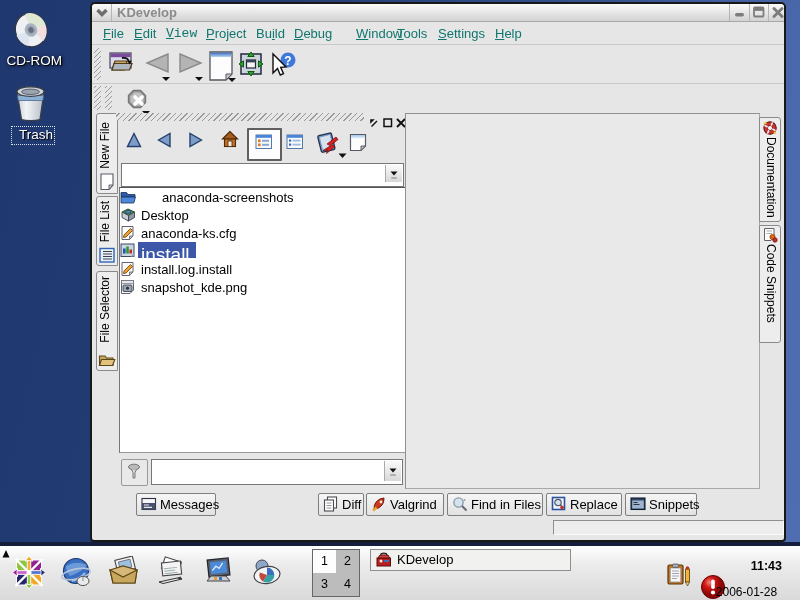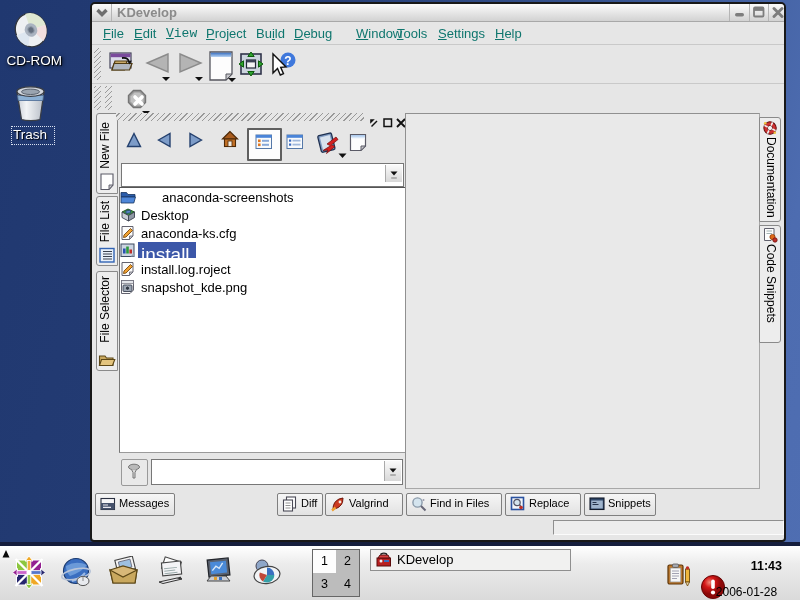--- a/index.html
+++ b/index.html
@@ -3,21 +3,21 @@
 html,body{margin:0;padding:0;width:800px;height:600px;overflow:hidden;}
 body{font-family:"Liberation Sans",sans-serif;position:relative;
 background:linear-gradient(103deg,#203870 0%,#243c74 30%,#35528e 64%,#4d6cb0 90%,#4f6eb2 100%);}
 .abs{position:absolute;}
 .hatch{background:#e6e6e6 repeating-linear-gradient(-45deg,transparent 0 3px,#999 3px 4px);}
 .handle{background:repeating-linear-gradient(-45deg,transparent 0 2.5px,#9a9a9a 2.5px 3.5px);}
 .vl{writing-mode:vertical-rl;}
 .vlr{writing-mode:vertical-rl;transform:rotate(180deg);}
 .tabL{background:#ededed;border:1px solid #8a8a8a;border-radius:3px 0 0 3px;}
 .tabR{background:#ededed;border:1px solid #8a8a8a;border-radius:0 3px 3px 0;}
-.btab{position:absolute;top:489px;height:21px;background:linear-gradient(#f6f6f6,#e2e2e2);border:1px solid #7f7f7f;border-radius:2px;font-size:11px;color:#000;}
+.btab{position:absolute;top:489px;height:21px;background:linear-gradient(#f6f6f6,#e2e2e2);border:1px solid #7f7f7f;border-radius:2px;font-size:13px;color:#000;margin-left:41px;}
 .btab svg{position:absolute;left:4px;top:2px;}
 .btab span{position:absolute;left:23px;top:3px;white-space:nowrap;}
 .mi{position:absolute;font-size:13px;color:#0f766e;top:22px;}
 .cmb{position:absolute;background:#fff;border:1px solid #777;}
 .cmbb{position:absolute;right:1px;top:1px;width:16px;background:linear-gradient(#fafafa,#d8d8d8);border-left:1px solid #aaa;}
 </style></head>
 <body>
 
 <svg class="abs" style="left:13px;top:10px;" width="36" height="40">
  <g transform="rotate(-20 18 20)">
@@ -36,21 +36,21 @@
         <stop offset="0" stop-color="#c9ced6"></stop>
         <stop offset="0.35" stop-color="#f2f4f6"></stop>
         <stop offset="1" stop-color="#b6bcc6"></stop>
       </linearGradient>
     </defs>
  <path d="M4 9 L8.5 36.5 A12.5 3.5 0 0 0 27 36.5 L31 9 Z" fill="url(#tg)" stroke="#3a3e46" stroke-width="1.3"></path>
  <path d="M4.5 12.5 L5.2 17.5 L29.9 17.5 L30.5 12.5 Z" fill="#8cb0d4" stroke="#4a6a94" stroke-width="0.8"></path>
  <ellipse cx="17.5" cy="8.6" rx="13.6" ry="4.8" fill="#d3d7dd" stroke="#3a3e46" stroke-width="1.3"></ellipse>
  <ellipse cx="17.5" cy="8.8" rx="9" ry="2.7" fill="#9aa4b0" stroke="#5a626e" stroke-width="1"></ellipse>
 </svg>
-<div class="abs" style="left:11px;top:126px;width:40px;text-align:left;color:#fff;font-size:13.5px;border:1px dotted #d8e0f0;padding:0px 1px 2px 1px;text-shadow:1px 1px 1px #000;">Trash</div>
+<div class="abs" style="left:11px;top:126px;width:40px;text-align:right;color:#fff;font-size:13.5px;border:1px dotted #d8e0f0;padding:0px 1px 2px 1px;text-shadow:1px 1px 1px #000;">Trash</div>
 
 <div class="abs" id="win" style="left:90px;top:2px;width:692px;height:536px;background:#e6e6e6;border:2px solid #181818;border-radius:5px 5px 4px 4px;">
 
   <div class="abs" style="left:0;top:0;width:692px;height:17px;background:linear-gradient(#fbfbfb,#d2d2d2);border-bottom:1px solid #a8a8a8;border-radius:4px 4px 0 0;">
     <div class="abs" style="left:0;top:0;width:19px;height:17px;border-right:1px solid #b5b5b5;"></div>
     <svg class="abs" style="left:3px;top:4px;" width="14" height="10">
         <path d="M2.5 2 L7 6.5 L11.5 2" stroke="#6e6e6e" stroke-width="3.4" fill="none"></path>
       </svg>
     <div class="abs" style="left:25px;top:1px;font-size:13px;font-weight:bold;color:#8b8b8b;">KDevelop</div>
     <div class="abs" style="left:637px;top:0px;width:1px;height:17px;background:#b5b5b5;"></div>
@@ -255,21 +255,21 @@
     <rect x="6.2" y="4.5" width="2.6" height="7" fill="#2f9a3c"></rect>
     <rect x="9.4" y="7.5" width="2.6" height="4" fill="#c03028"></rect>
     <path d="M14 14.5 L10.5 14.5 L14 11 Z" fill="#9aa2b0"></path>
   </svg>
   <div class="abs" style="left:49px;top:240px;font-size:19px;color:#fff;">install.log</div>
   <svg class="abs" style="left:28px;top:257px;" width="17" height="16">
     <path d="M2 1.5 H13 V11 L9.5 14.5 H2 Z" fill="#fbfbfb" stroke="#62626e" stroke-width="1"></path>
     <path d="M13 11 H9.5 V14.5 Z" fill="#c4c4ca" stroke="#62626e" stroke-width="0.8"></path>
     <path d="M4 10 L10.5 3.5 L12.5 5.5 L6 12 L3.5 12.5 Z" fill="#f0a030" stroke="#7a4a0e" stroke-width="0.9"></path>
   </svg>
-  <div class="abs" style="left:49px;top:258px;font-size:13px;">install.log.roject</div>
+  <div class="abs" style="left:49px;top:258px;font-size:13px;">install.log.install</div>
   <svg class="abs" style="left:28px;top:275px;" width="17" height="16">
     <path d="M1.5 1.5 H13.5 V11 L10 14.5 H1.5 Z" fill="#fbfbfb" stroke="#62626e" stroke-width="1"></path>
     <rect x="1.5" y="1.5" width="12" height="3" fill="#e4e6ea" stroke="#62626e" stroke-width="0.6"></rect>
     <rect x="3" y="6" width="9" height="6.5" rx="1" fill="#9aa4b2" stroke="#3a4250" stroke-width="0.9"></rect>
     <circle cx="7.5" cy="9.2" r="2.1" fill="#2e3642" stroke="#c8ccd4" stroke-width="0.7"></circle>
   </svg>
   <div class="abs" style="left:49px;top:276px;font-size:13px;">snapshot_kde.png</div>
 
   <div class="abs" style="left:29px;top:455px;width:25px;height:25px;background:#e9e9e9;border:1px solid #999;border-radius:2px;">
     <svg class="abs" style="left:5px;top:3px;" width="14" height="18">

